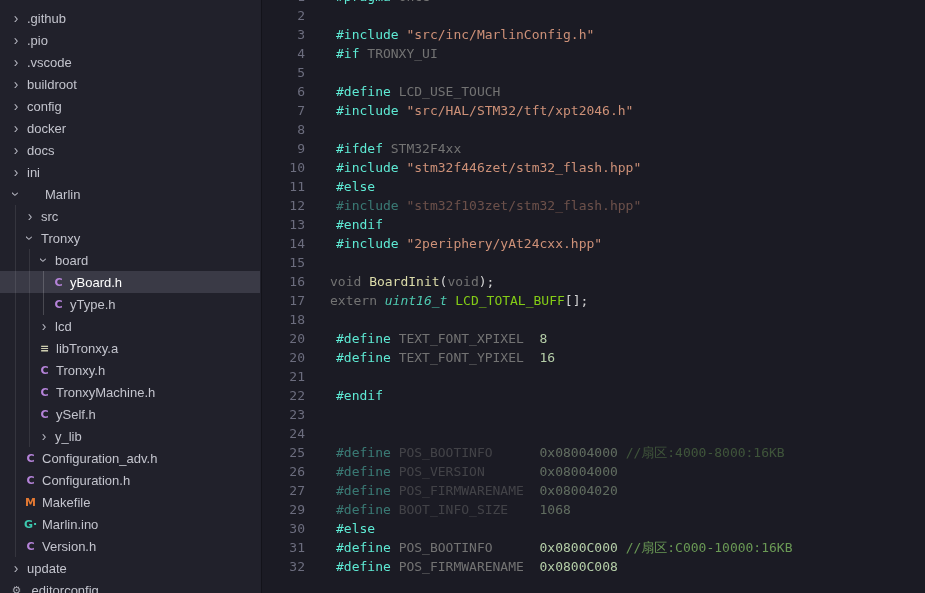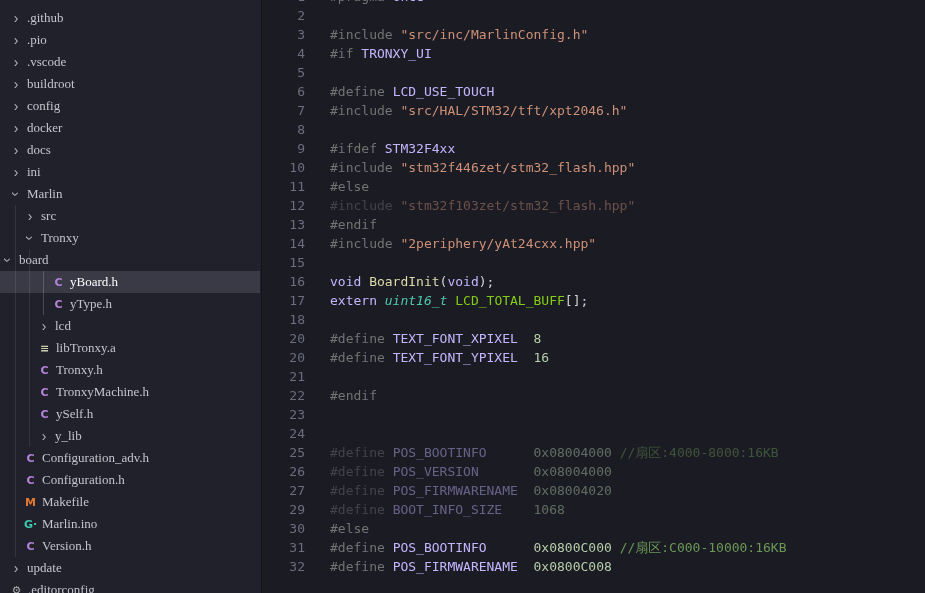--- a/index.html
+++ b/index.html
@@ -11,36 +11,36 @@
              background:#21212b; overflow:hidden; border-right:1px solid #13131a; }
   .tree { position:absolute; top:7px; left:0; right:1px; }
   .row { height:22px; display:flex; align-items:center; font-size:13px;
          color:#c3c4cd; white-space:nowrap; cursor:pointer; }
   .row.selected { background:#3a3a46; color:#ffffff; }
   .twisty { width:16px; flex:none; display:inline-flex; justify-content:center;
             color:#b5b6c0; font-size:14px; line-height:14px; }
   .twisty.exp { transform:rotate(90deg); }
   .ficon { width:17px; flex:none; display:inline-flex; justify-content:center;
            font-size:11px; font-weight:700; font-family:"DejaVu Sans",sans-serif; }
-  .label { margin-left:3px;font-family:Liberation Serif, serif; }
+  .label { margin-left:3px; }
   .guide { position:absolute; width:1px; background:rgba(255,255,255,0.09); }
   .guide.act { background:rgba(255,255,255,0.18); }
 
   
   .editor { position:absolute; left:263px; top:0; right:0; height:593px;
             background:#1b1b24; overflow:hidden; }
   .codewrap { position:absolute; top:-13px; left:0; right:0; }
   .cline { height:19px; display:flex; white-space:pre;
            font-family:"DejaVu Sans Mono",monospace; font-size:13px; line-height:19px; }
   .lnum { width:42px; flex:none; text-align:right; color:#6c6d7e; }
   .ltext { margin-left:25px; }
   .dim .ltext { opacity:.45; }
 
-  .dir { color:#737373; }
-  .blu { color:#c4b5fd; }
+  .dir { color:#5eead4;margin-left:6px; }
+  .blu { color:#737373; }
   .str { color:#CE9178; }
   .num { color:#B5CEA8; }
   .com { color:#6A9955; }
   .typ { color:#4EC9B0;font-style:italic; }
   .fn  { color:#DCDCAA; }
   .var { color:#84cc16; }
   .pl  { color:#d4d4d4; }
 </style>
 </head>
 <body>
@@ -74,33 +74,33 @@
           <span class="label">docker</span>
         </div>
         <div class="row" style="padding-left: 8px;">
           <span class="twisty">›</span>
           <span class="label">docs</span>
         </div>
         <div class="row" style="padding-left: 8px;">
           <span class="twisty">›</span>
           <span class="label">ini</span>
         </div>
-        <div class="row" style="padding-left: 8px;">
+        <div class="row" style="padding-left: 8px; gap: 18px;">
           <span class="twisty exp">›</span>
           <span class="label">Marlin</span>
         </div>
         <div class="row" style="padding-left: 22px;">
           <span class="twisty">›</span>
           <span class="label">src</span>
         </div>
         <div class="row" style="padding-left: 22px;">
           <span class="twisty exp">›</span>
           <span class="label">Tronxy</span>
         </div>
-        <div class="row" style="">
+        <div class="row" style="padding-left: 36px;">
           <span class="twisty exp">›</span>
           <span class="label">board</span>
         </div>
         <div class="row selected" style="padding-left: 50px;">
           <span class="ficon" style="color: rgb(181, 131, 217);">C</span>
           <span class="label">yBoard.h</span>
         </div>
         <div class="row" style="padding-left: 50px;">
           <span class="ficon" style="color: rgb(181, 131, 217);">C</span>
           <span class="label">yType.h</span>

